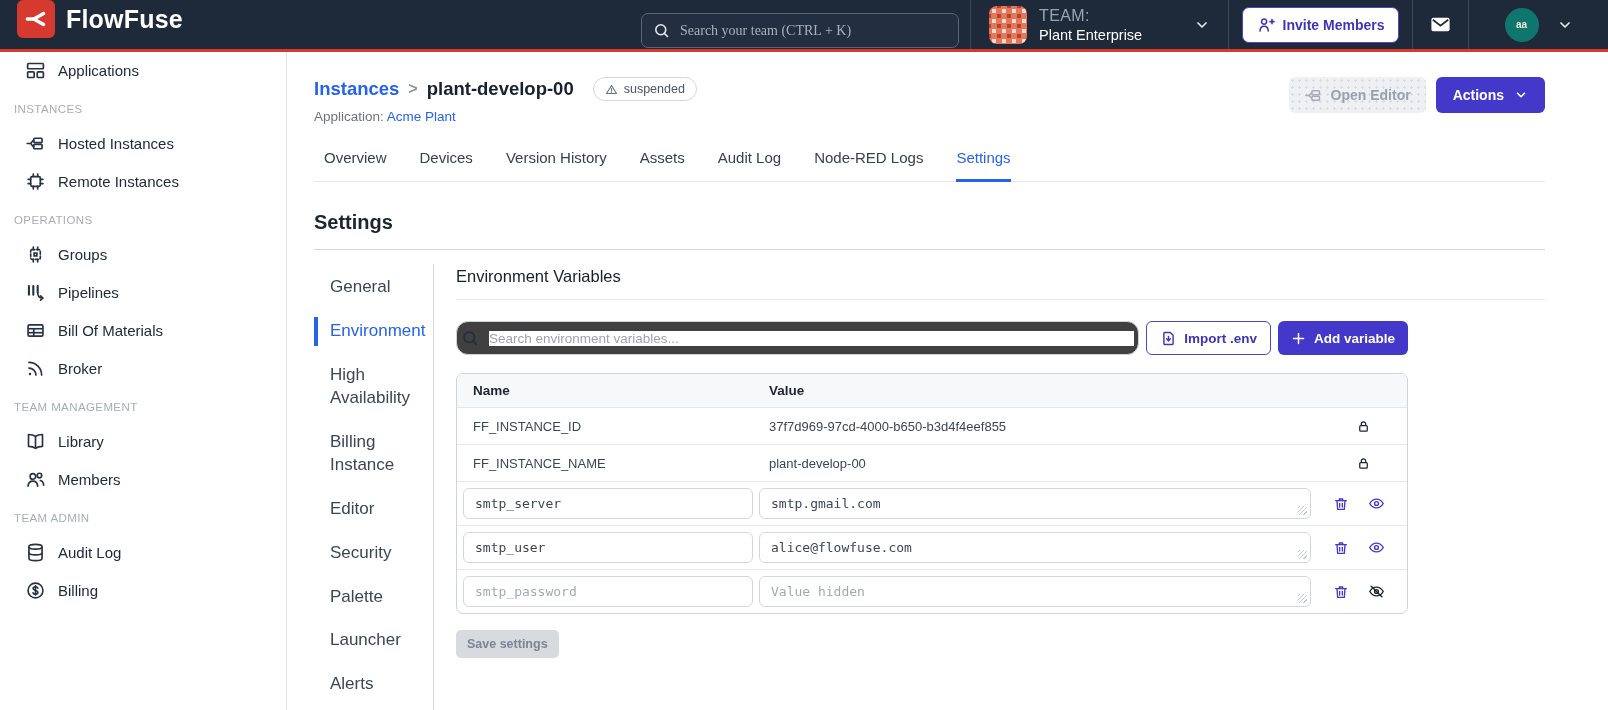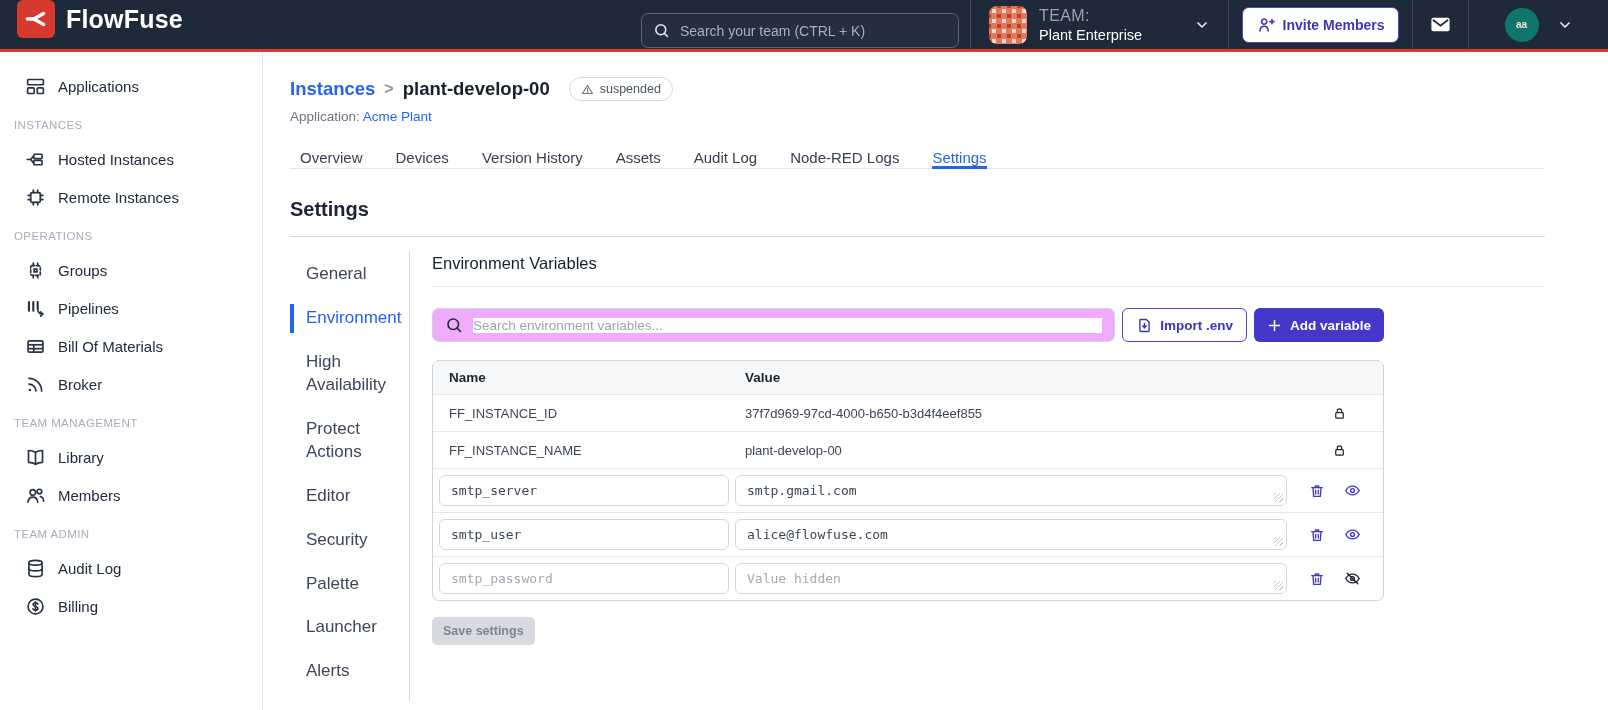--- a/index.html
+++ b/index.html
@@ -13,42 +13,42 @@
   .app{width:1608px;height:710px;display:flex;flex-direction:column}
 
   
   .navbar{height:52px;flex:none;background:var(--navy);border-bottom:3px solid var(--red);
     display:flex;align-items:flex-start;position:relative;color:#fff}
   .brand{display:flex;align-items:center;gap:11px;padding-left:17px;cursor:pointer}
   .brand-icon{width:38px;height:38px;border-radius:6px;background:var(--red);display:flex;align-items:center;justify-content:center}
   .brand-name{font-size:25px;font-weight:700;letter-spacing:.2px;color:#fff}
   .nav-search{position:absolute;left:641px;top:13px;width:318px;height:35px;border:1px solid #5b6578;
     border-radius:7px;background:#232e41;display:flex;align-items:center;gap:10px;padding:0 11px}
-  .nav-search input{flex:1;background:transparent;border:none;outline:none;color:#dfe3ea;font-size:14px;font-family:Liberation Sans, sans-serif}
+  .nav-search input{flex:1;background:transparent;border:none;outline:none;color:#dfe3ea;font-size:14px;font-family:Liberation Serif, serif}
   .nav-search input::placeholder{color:#aab1bc}
   .nav-sec{height:100%;display:flex;align-items:center;border-left:1px solid #39465b}
   .team-sec{margin-left:auto;width:258px;padding:0 18px;gap:12px;cursor:pointer}
   .team-avatar{width:38px;height:38px;border-radius:8px;flex:none;background:#e4765a;
     background-image:radial-gradient(#f8dcd2 2.2px,transparent 2.5px),radial-gradient(#b9402c 2.2px,transparent 2.5px);
     background-size:10px 10px;background-position:0 0,5px 5px}
   .team-label{font-size:16px;color:#9aa3b1;letter-spacing:.4px}
   .team-name{font-size:14.5px;color:#fff;margin-top:2px}
   .invite-sec{width:184px;justify-content:center}
   .btn-invite{height:36px;display:flex;align-items:center;gap:8px;padding:0 14px;background:#fff;
     border:1.5px solid var(--indigo-border);border-radius:7px;color:#3d35b5;font-size:14px;font-weight:700;
     font-family:inherit;cursor:pointer}
   .mail-sec{width:56px;justify-content:center;cursor:pointer}
   .user-sec{width:140px;justify-content:center;gap:18px;cursor:pointer}
   .user-avatar{width:34px;height:34px;border-radius:50%;background:#0f766e;color:#f6e3d5;
     display:flex;align-items:center;justify-content:center;font-size:10px;font-weight:700}
   .chev{color:#e3e7ed}
 
   
   .shell{flex:1;display:flex;min-height:0}
-  .sidebar{width:263px;flex:none;border-right:1px solid #e2e5ea;padding-top:16px;background:#fff}
+  .sidebar{width:287px;flex:none;border-right:1px solid #e2e5ea;background:#fff}
   .side-item{height:37px;display:flex;align-items:center;gap:12px;padding-left:25px;font-size:15px;
     color:#202b3c;cursor:pointer}
   .side-item svg{color:#273245;flex:none}
   .side-label{font-size:11.5px;color:#a6adba;letter-spacing:.4px;margin:14px 0 10px 14px}
   .side-group .side-item{margin-bottom:1px}
 
   .main{flex:1;padding:25px 63px 0 27px;min-width:0}
 
   
   .page-header{display:flex;justify-content:space-between;align-items:flex-start}
@@ -62,37 +62,37 @@
   .app-row a{color:var(--link);text-decoration:none;cursor:pointer}
   .header-actions{display:flex;gap:10px}
   .btn-open-editor{height:36px;display:flex;align-items:center;gap:8px;padding:0 15px;border:none;border-radius:6px;
     background-color:#eef0f3;background-image:radial-gradient(#d9dce1 1.2px,transparent 1.4px);background-size:7px 7px;
     color:#9aa1ac;font-size:14px;font-weight:700;font-family:inherit;cursor:not-allowed}
   .btn-actions{height:36px;display:flex;align-items:center;gap:10px;padding:0 17px;border:none;border-radius:6px;
     background:var(--indigo);color:#fff;font-size:14px;font-weight:700;font-family:inherit;cursor:pointer}
 
   
   .tabs{display:flex;gap:33px;margin-top:25px;border-bottom:1px solid var(--line);padding-left:10px}
-  .tab{font-size:15px;color:#374151;cursor:pointer;border-bottom:3px solid transparent;margin-bottom:-1px}
+  .tab{font-size:15px;color:#374151;padding-bottom:13px;cursor:pointer;border-bottom:3px solid transparent;margin-bottom:-1px}
   .tab.active{color:var(--link);border-bottom-color:var(--link)}
 
   
   .settings-title{margin-top:29px;font-size:20px;font-weight:700;color:#1c2431}
   .settings-hr{border:none;border-top:1px solid var(--line2);margin-top:15px}
   .settings-body{display:flex;margin-top:14px;min-height:385px}
   .settings-nav{width:120px;flex:none;border-right:1px solid var(--line2);padding-top:9px}
   .snav-item{width:104px;font-size:17px;color:#3c4656;line-height:1.35;padding:3px 0 3px 12px;
     border-left:4px solid transparent;margin-bottom:15px;cursor:pointer}
   .snav-item.active{color:var(--link);border-left-color:var(--link)}
   .settings-content{flex:1;padding-left:22px;padding-top:3px;min-width:0}
   .env-title{font-size:16.5px;font-weight:400;color:var(--ink);padding-bottom:13px;border-bottom:1px solid var(--line)}
   .env-inner{width:952px;margin-top:21px}
 
   .controls{display:flex;gap:7px;height:34px}
-  .env-search{flex:1;display:flex;align-items:center;gap:10px;border:1px solid #cfd4db;border-radius:7px;padding:0 12px;background:#f0abfc}
+  .env-search{flex:1;display:flex;align-items:center;gap:10px;border:1px solid #cfd4db;border-radius:12px;padding:0 4px;background:#404040}
   .env-search input{flex:1;border:none;outline:none;font-size:13.5px;color:var(--text);font-family:inherit}
   .env-search input::placeholder{color:var(--faint)}
   .btn-import{display:flex;align-items:center;gap:7px;padding:0 13px;background:#fff;border:1px solid var(--indigo-border);
     border-radius:6px;color:#3d35b5;font-size:13.5px;font-weight:700;font-family:inherit;cursor:pointer}
   .btn-add{display:flex;align-items:center;gap:8px;padding:0 13px;background:var(--indigo);border:none;border-radius:6px;
     color:#fff;font-size:13.5px;font-weight:700;font-family:inherit;cursor:pointer}
 
   .env-table{margin-top:18px;border:1px solid #cfd4db;border-radius:7px;overflow:hidden;background:#fff}
   .t-row{display:flex;align-items:center;border-top:1px solid var(--line)}
   .t-head{height:33px;background:var(--head-bg);border-top:none;font-size:13.5px;font-weight:700;color:#1c2431}
@@ -346,41 +346,63 @@
               </span>
               <span>suspended</span>
             </span>
           </div>
           <div class="app-row">
             <span>Application:</span>
             <a>Acme Plant</a>
           </div>
         </div>
 
+        <div class="header-actions">
+          <button class="btn-open-editor" disabled="">
+            <span>
+              <svg width="19" height="19" viewBox="0 0 24 24" fill="none" stroke="#a7adb8" stroke-width="1.9" stroke-linecap="round" stroke-linejoin="round">
+                  <path d="M2.5 12H6"></path>
+                  <path d="M6 12c2.2 0 1.8-3.5 4-3.5"></path>
+                  <path d="M6 12c2.2 0 1.8 3.5 4 3.5"></path>
+                  <rect x="10" y="6" width="9.5" height="5" rx="1"></rect>
+                  <rect x="10" y="13" width="9.5" height="5" rx="1"></rect>
+                </svg>
+            </span>
+            <span>Open Editor</span>
+          </button>
+          <button class="btn-actions">
+            <span>Actions</span>
+            <span>
+              <svg width="14" height="14" viewBox="0 0 24 24" fill="none" stroke="#fff" stroke-width="2.8" stroke-linecap="round" stroke-linejoin="round">
+                  <path d="M6 9l6 6 6-6"></path>
+                </svg>
+            </span>
+          </button>
+        </div>
       </div>
 
       <div class="tabs">
         <span class="tab">Overview</span>
         <span class="tab">Devices</span>
         <span class="tab">Version History</span>
         <span class="tab">Assets</span>
         <span class="tab">Audit Log</span>
         <span class="tab">Node-RED Logs</span>
         <span class="tab active">Settings</span>
       </div>
 
       <h2 class="settings-title">Settings</h2>
       <hr class="settings-hr">
 
       <div class="settings-body">
         <nav class="settings-nav">
           <div class="snav-item">General</div>
           <div class="snav-item active">Environment</div>
           <div class="snav-item">High Availability</div>
-          <div class="snav-item">Protect Actions</div>
+          <div class="snav-item">Billing Instance</div>
           <div class="snav-item">Editor</div>
           <div class="snav-item">Security</div>
           <div class="snav-item">Palette</div>
           <div class="snav-item">Launcher</div>
           <div class="snav-item">Alerts</div>
         </nav>
 
         <section class="settings-content">
           <h3 class="env-title">Environment Variables</h3>
 

